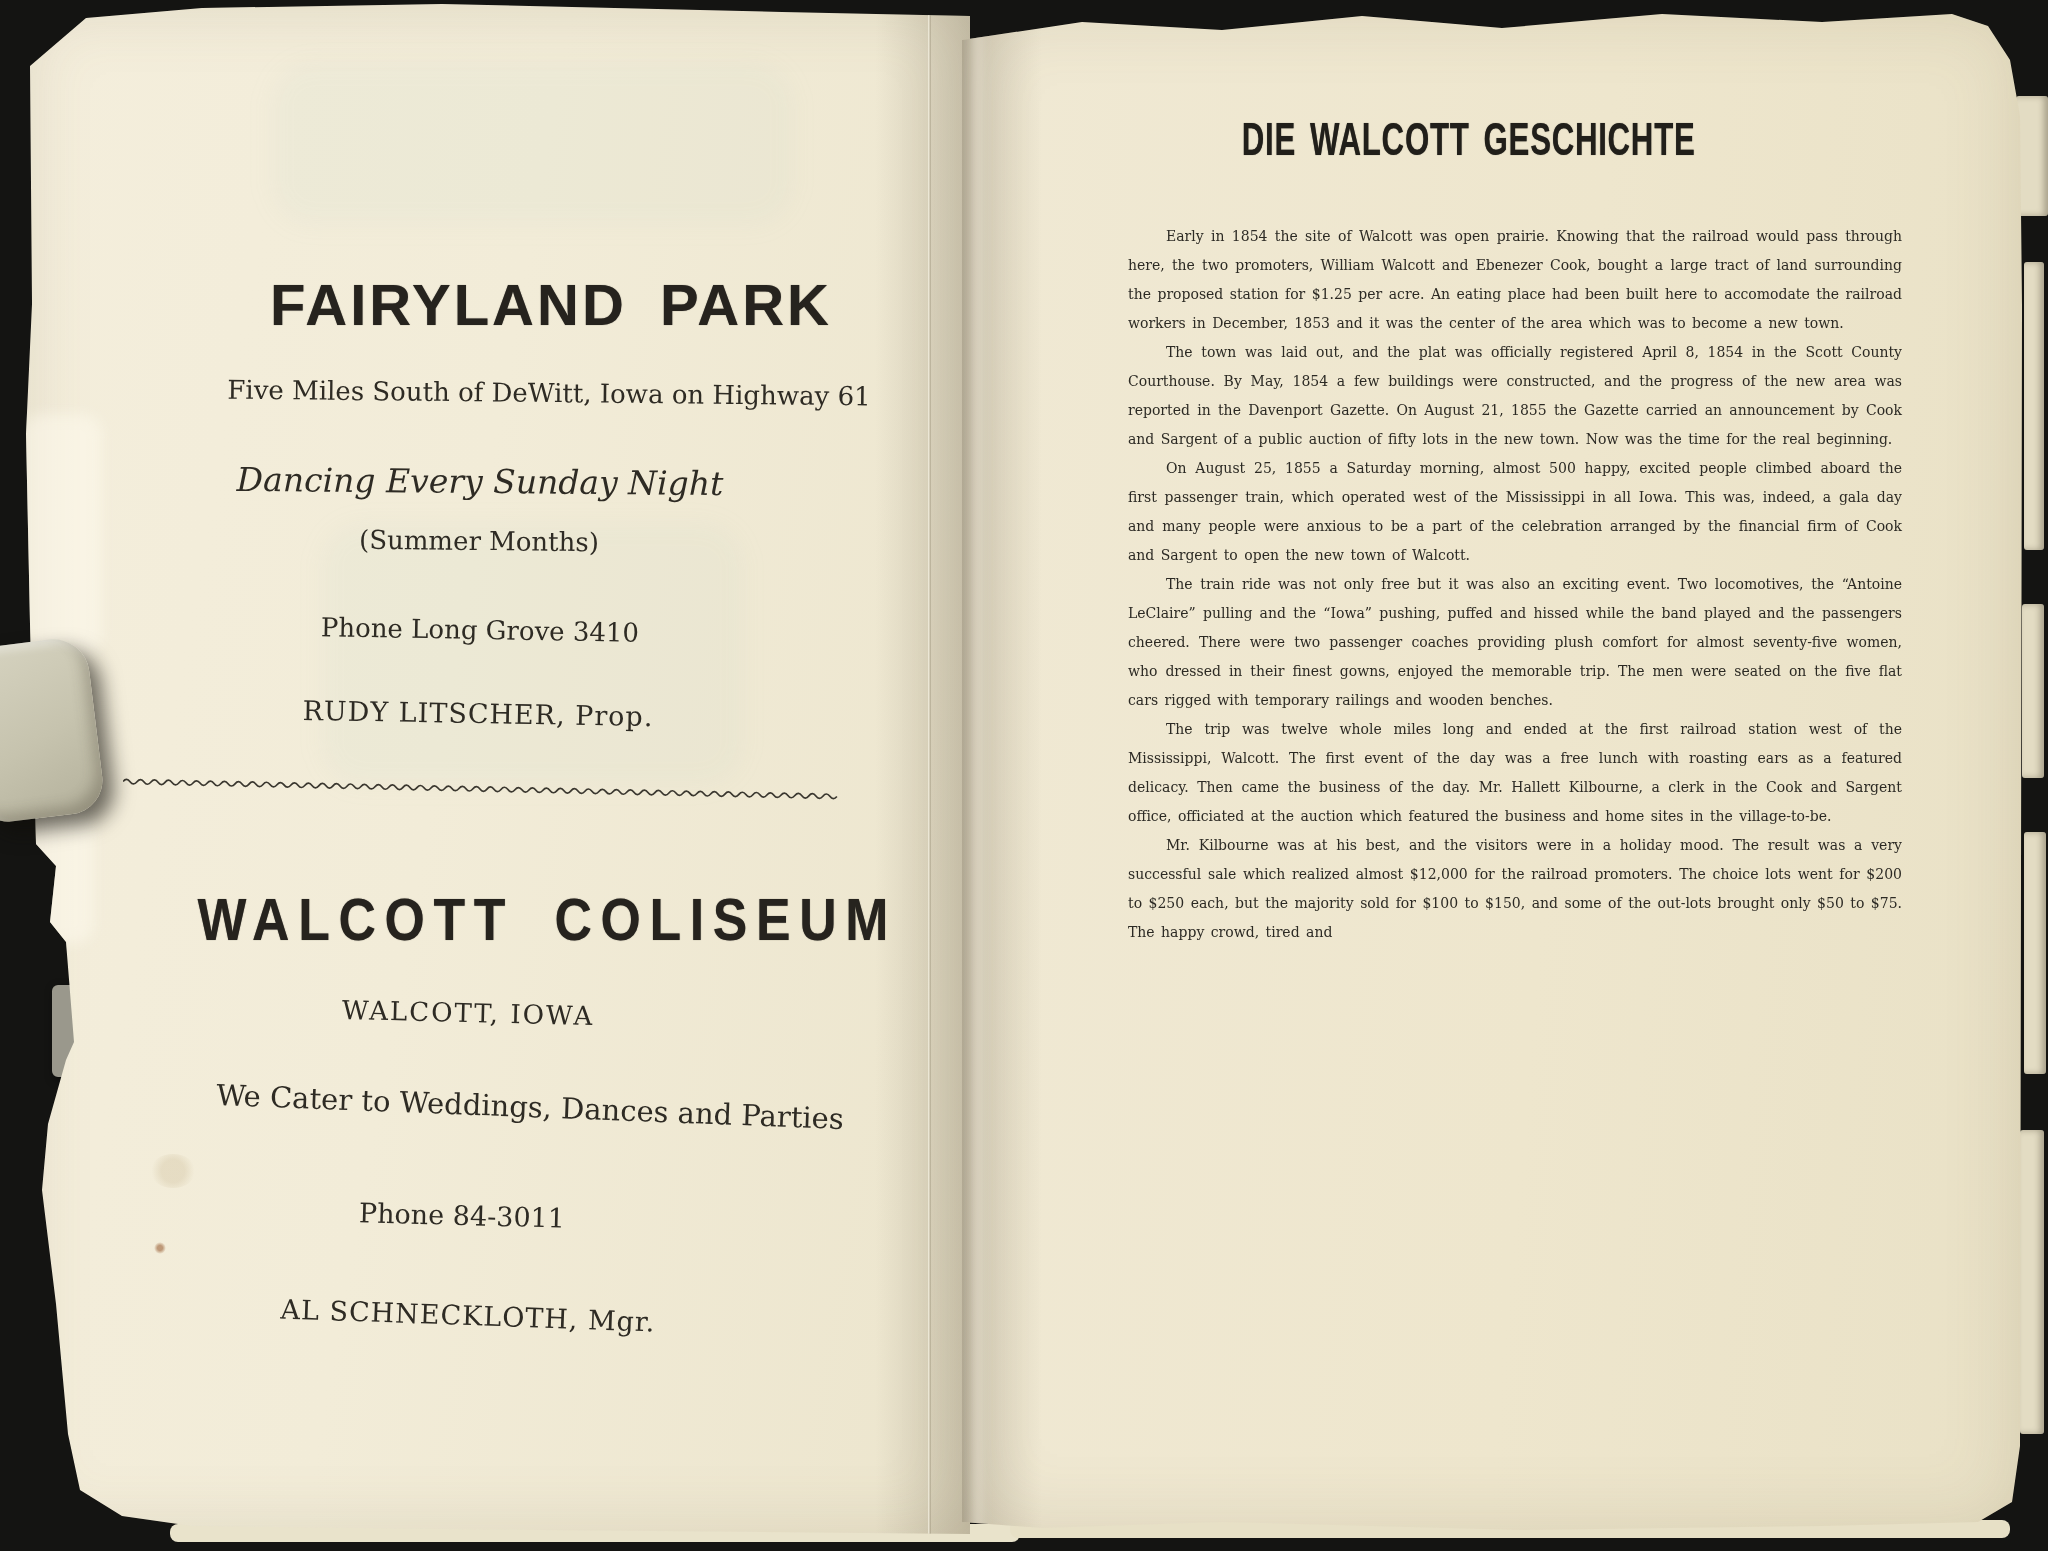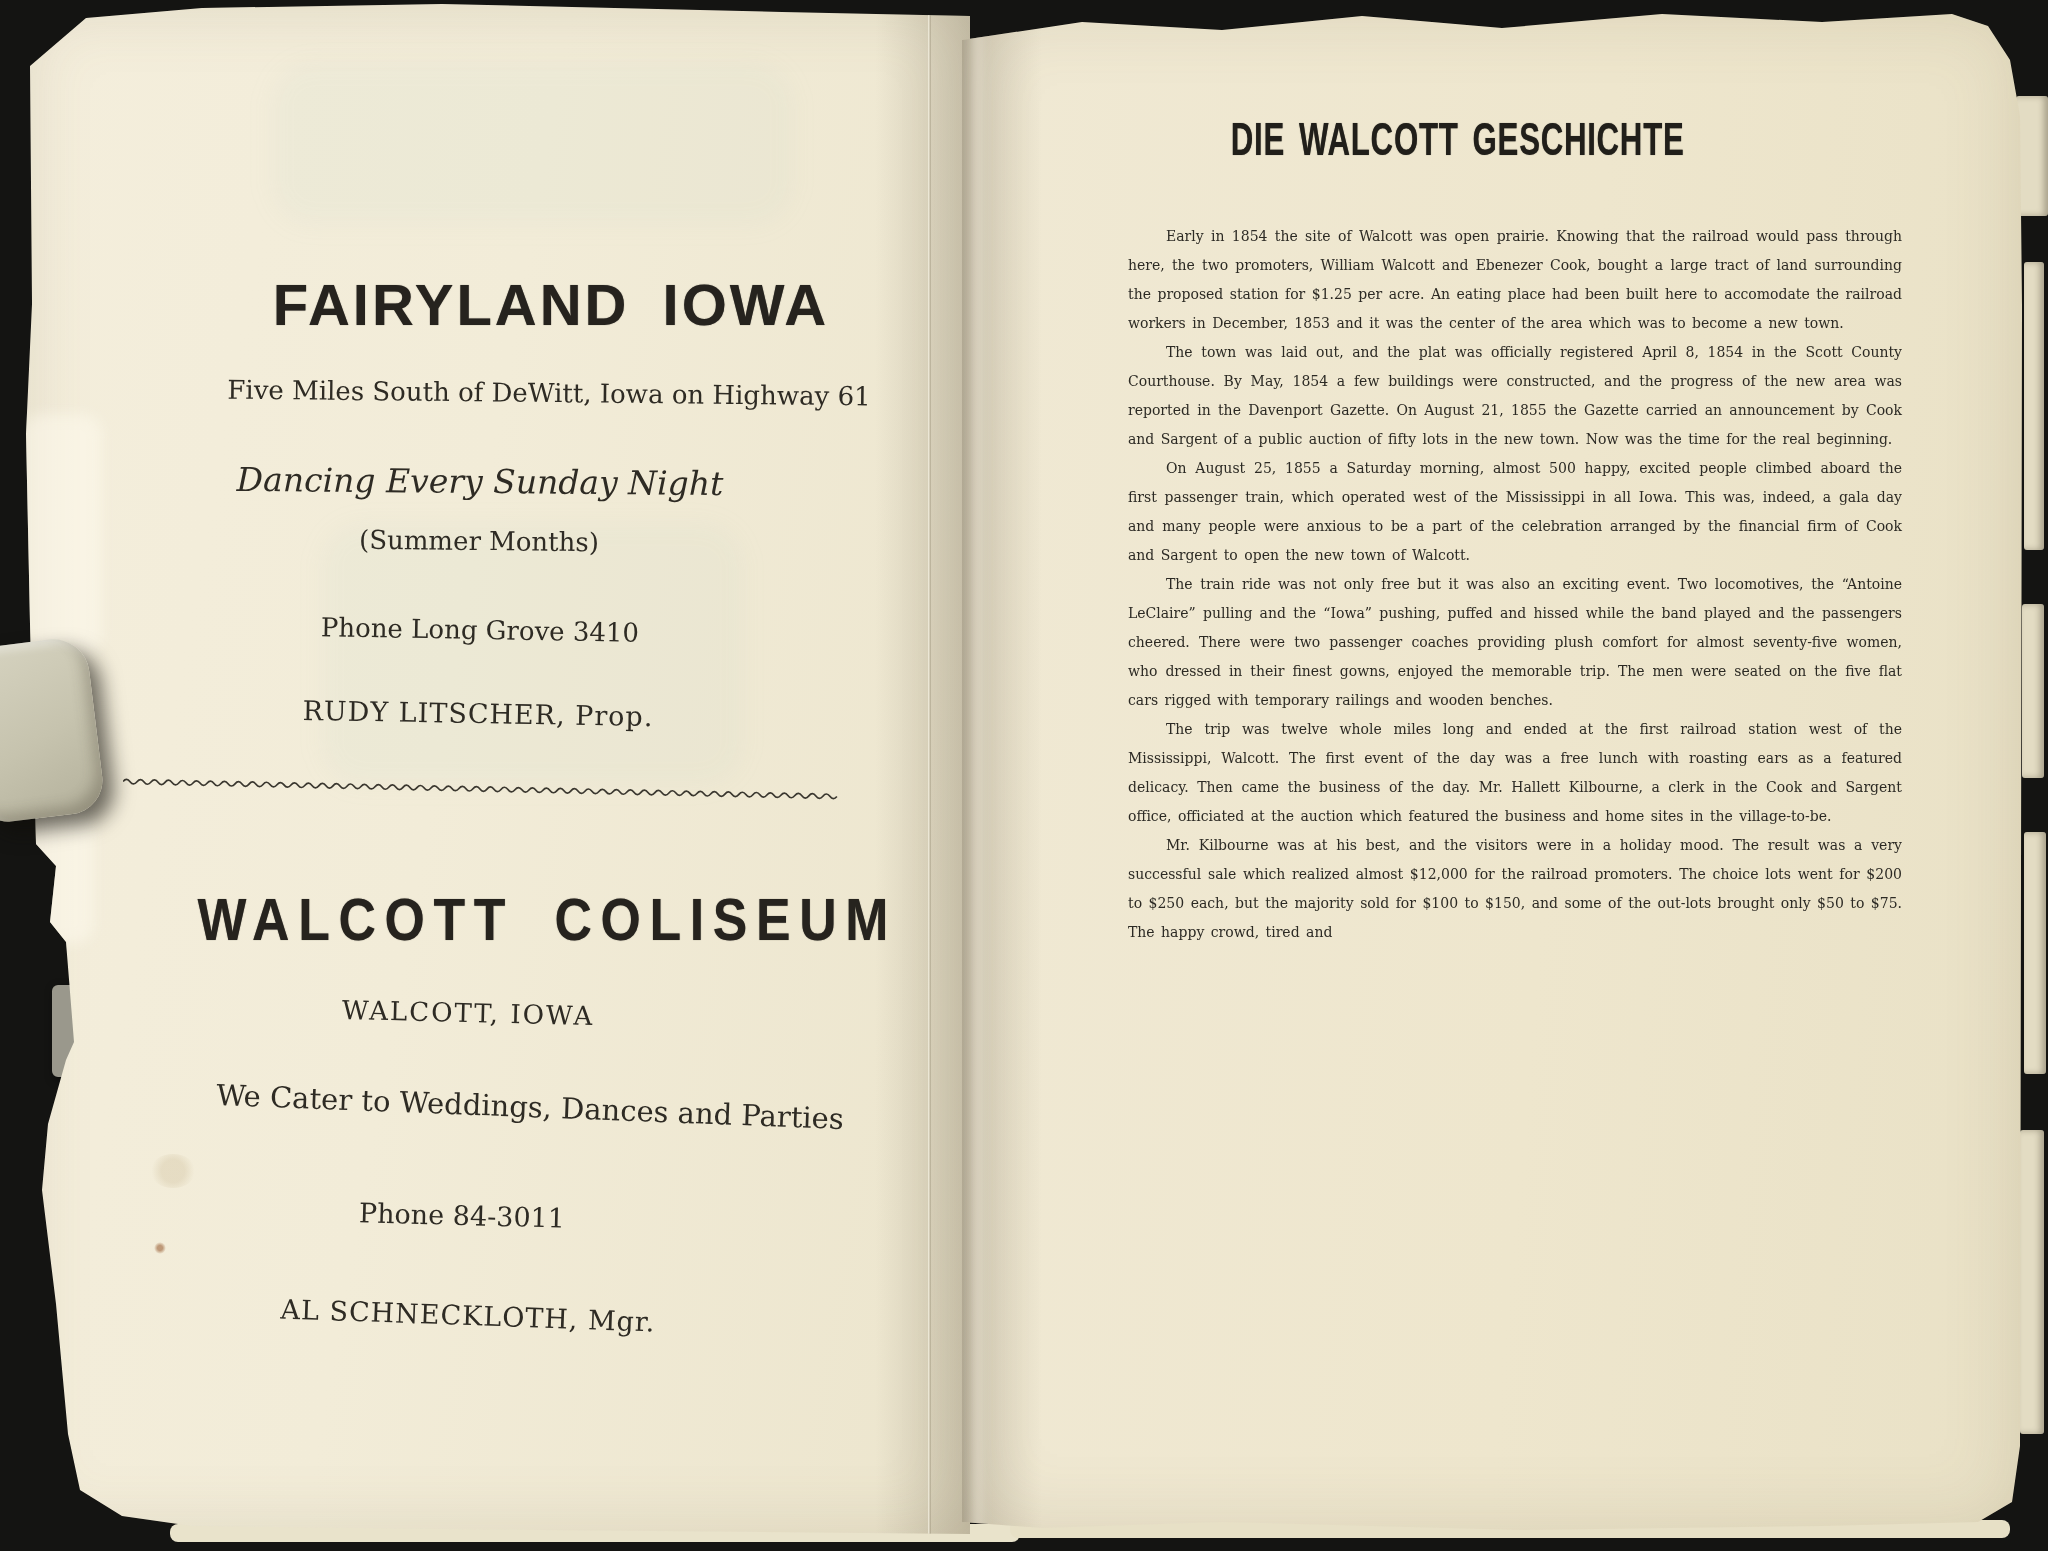--- a/index.html
+++ b/index.html
@@ -47,21 +47,21 @@
     clip-path:polygon(0px 34px,120px 16px,260px 24px,400px 10px,540px 22px,700px 8px,
       860px 16px,990px 8px,1026px 20px,1048px 54px,1058px 110px,1060px 300px,
       1058px 1440px,1050px 1496px,1016px 1516px,860px 1520px,560px 1524px,
       260px 1516px,80px 1522px,0px 1516px);
     box-shadow:inset 0 0 80px rgba(115,100,65,.20);}
   #page-right .fold-shade{position:absolute;left:0;top:0;width:80px;height:100%;
     background:linear-gradient(to right,rgba(70,60,42,.32) 0,rgba(70,60,42,.12) 28px,rgba(70,60,42,0) 100%);}
   #page-right .fold-light{position:absolute;left:10px;top:0;width:12px;height:100%;
     background:rgba(255,250,235,.35);filter:blur(4px);}
 
-  #history-heading{position:absolute;left:162px;top:106px;width:450px;text-align:center;}
+  #history-heading{position:absolute;left:173px;top:106px;width:450px;text-align:center;}
   #history-title-text{display:inline-block;transform:scaleX(.68);transform-origin:center;
     font-size:46px;font-weight:bold;letter-spacing:1px;word-spacing:7px;color:#211f1a;
     white-space:nowrap;text-shadow:0 0 1px rgba(33,31,26,.7);}
   #history-subtitle{position:absolute;left:166px;top:181px;width:450px;text-align:center;}
   #history-subtitle-text{display:inline-block;transform:scaleX(.64);transform-origin:center;
     font-size:28px;font-weight:bold;word-spacing:11px;color:#27241f;white-space:nowrap;
     text-shadow:0 0 1px rgba(39,36,31,.6);}
 
   #history-body{position:absolute;left:166px;top:216px;width:774px;color:#2c2a24;
     font-family:"DejaVu Serif",serif;font-size:14px;line-height:29px;text-align:justify;}
@@ -93,21 +93,21 @@
     <div class="gutter-shade"></div>
     <div class="crease"></div>
     <div class="edge-light" style="left:0;top:410px;width:80px;height:240px;"></div>
     <div class="edge-light" style="left:2px;top:810px;width:70px;height:130px;"></div>
     <div class="ghost" style="left:250px;top:60px;width:520px;height:160px;"></div>
     <div class="ghost" style="left:300px;top:520px;width:420px;height:260px;"></div>
     <div class="stain-dot" style="left:132px;top:1238px;"></div>
     <div class="stain-soft" style="left:128px;top:1150px;"></div>
 
     <div>
-      <div class="lp-line ad-display" id="fairyland-title" style="left:169px;top:267px;">FAIRYLAND IOWA</div>
+      <div class="lp-line ad-display" id="fairyland-title" style="left:169px;top:267px;">FAIRYLAND PARK</div>
       <div class="lp-line" style="left:167px;top:374px;font-size:26px;transform:rotate(.6deg);">Five Miles South of DeWitt, Iowa on Highway 61</div>
       <div class="lp-line it" style="left:98px;top:458px;font-size:33px;transform:rotate(.5deg);">Dancing Every Sunday Night</div>
       <div class="lp-line" style="left:97px;top:522px;font-size:26px;transform:rotate(.6deg);">(Summer Months)</div>
       <div class="lp-line" style="left:98px;top:611px;font-size:26px;transform:rotate(1deg);">Phone Long Grove 3410</div>
       <div class="lp-line" style="left:96px;top:694px;font-size:27px;letter-spacing:1px;transform:rotate(1deg);">RUDY LITSCHER, Prop.</div>
     </div>
 
     <div id="divider">
       <svg width="716" height="12" viewBox="0 0 716 12">
         <path d="M0,6 Q3.5,1.5 7,6 T14,6 T21,6 T28,6 T35,6 T42,6 T49,6 T56,6 T63,6 T70,6 T77,6 T84,6 T91,6 T98,6 T105,6 T112,6 T119,6 T126,6 T133,6 T140,6 T147,6 T154,6 T161,6 T168,6 T175,6 T182,6 T189,6 T196,6 T203,6 T210,6 T217,6 T224,6 T231,6 T238,6 T245,6 T252,6 T259,6 T266,6 T273,6 T280,6 T287,6 T294,6 T301,6 T308,6 T315,6 T322,6 T329,6 T336,6 T343,6 T350,6 T357,6 T364,6 T371,6 T378,6 T385,6 T392,6 T399,6 T406,6 T413,6 T420,6 T427,6 T434,6 T441,6 T448,6 T455,6 T462,6 T469,6 T476,6 T483,6 T490,6 T497,6 T504,6 T511,6 T518,6 T525,6 T532,6 T539,6 T546,6 T553,6 T560,6 T567,6 T574,6 T581,6 T588,6 T595,6 T602,6 T609,6 T616,6 T623,6 T630,6 T637,6 T644,6 T651,6 T658,6 T665,6 T672,6 T679,6 T686,6 T693,6 T700,6 T707,6 T714,6" fill="none" stroke="#3a372f" stroke-width="1.7"></path>

